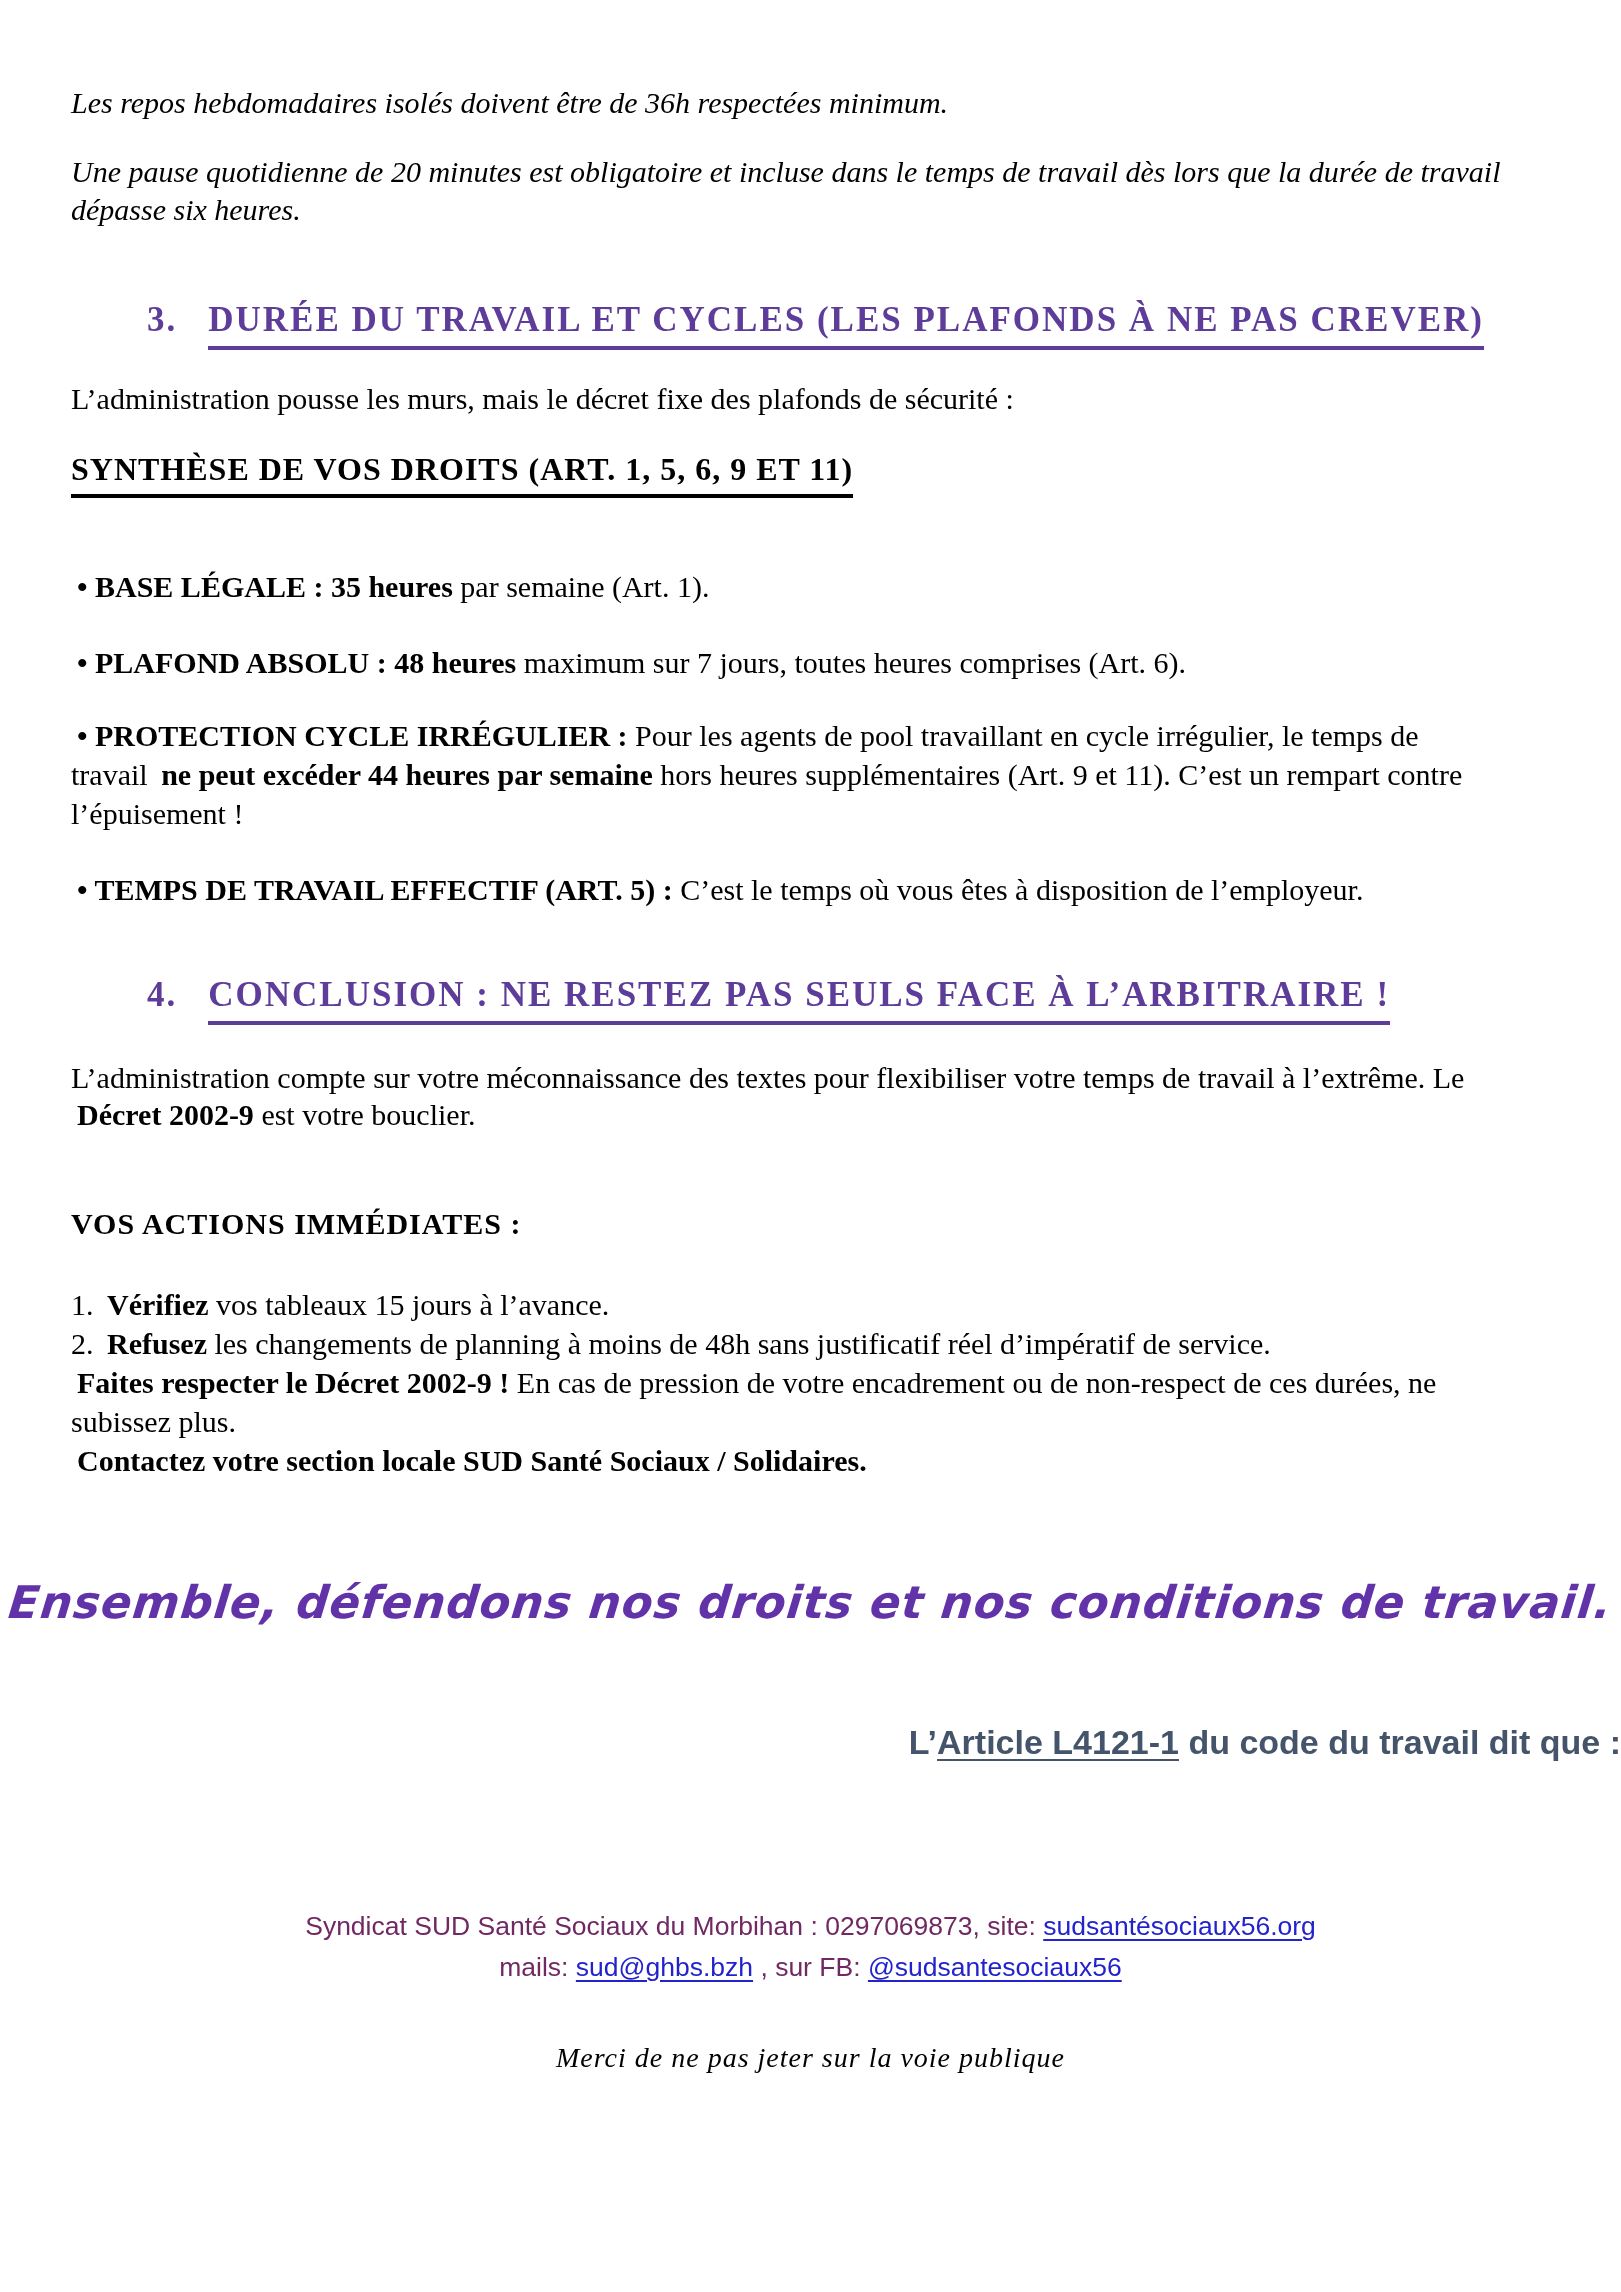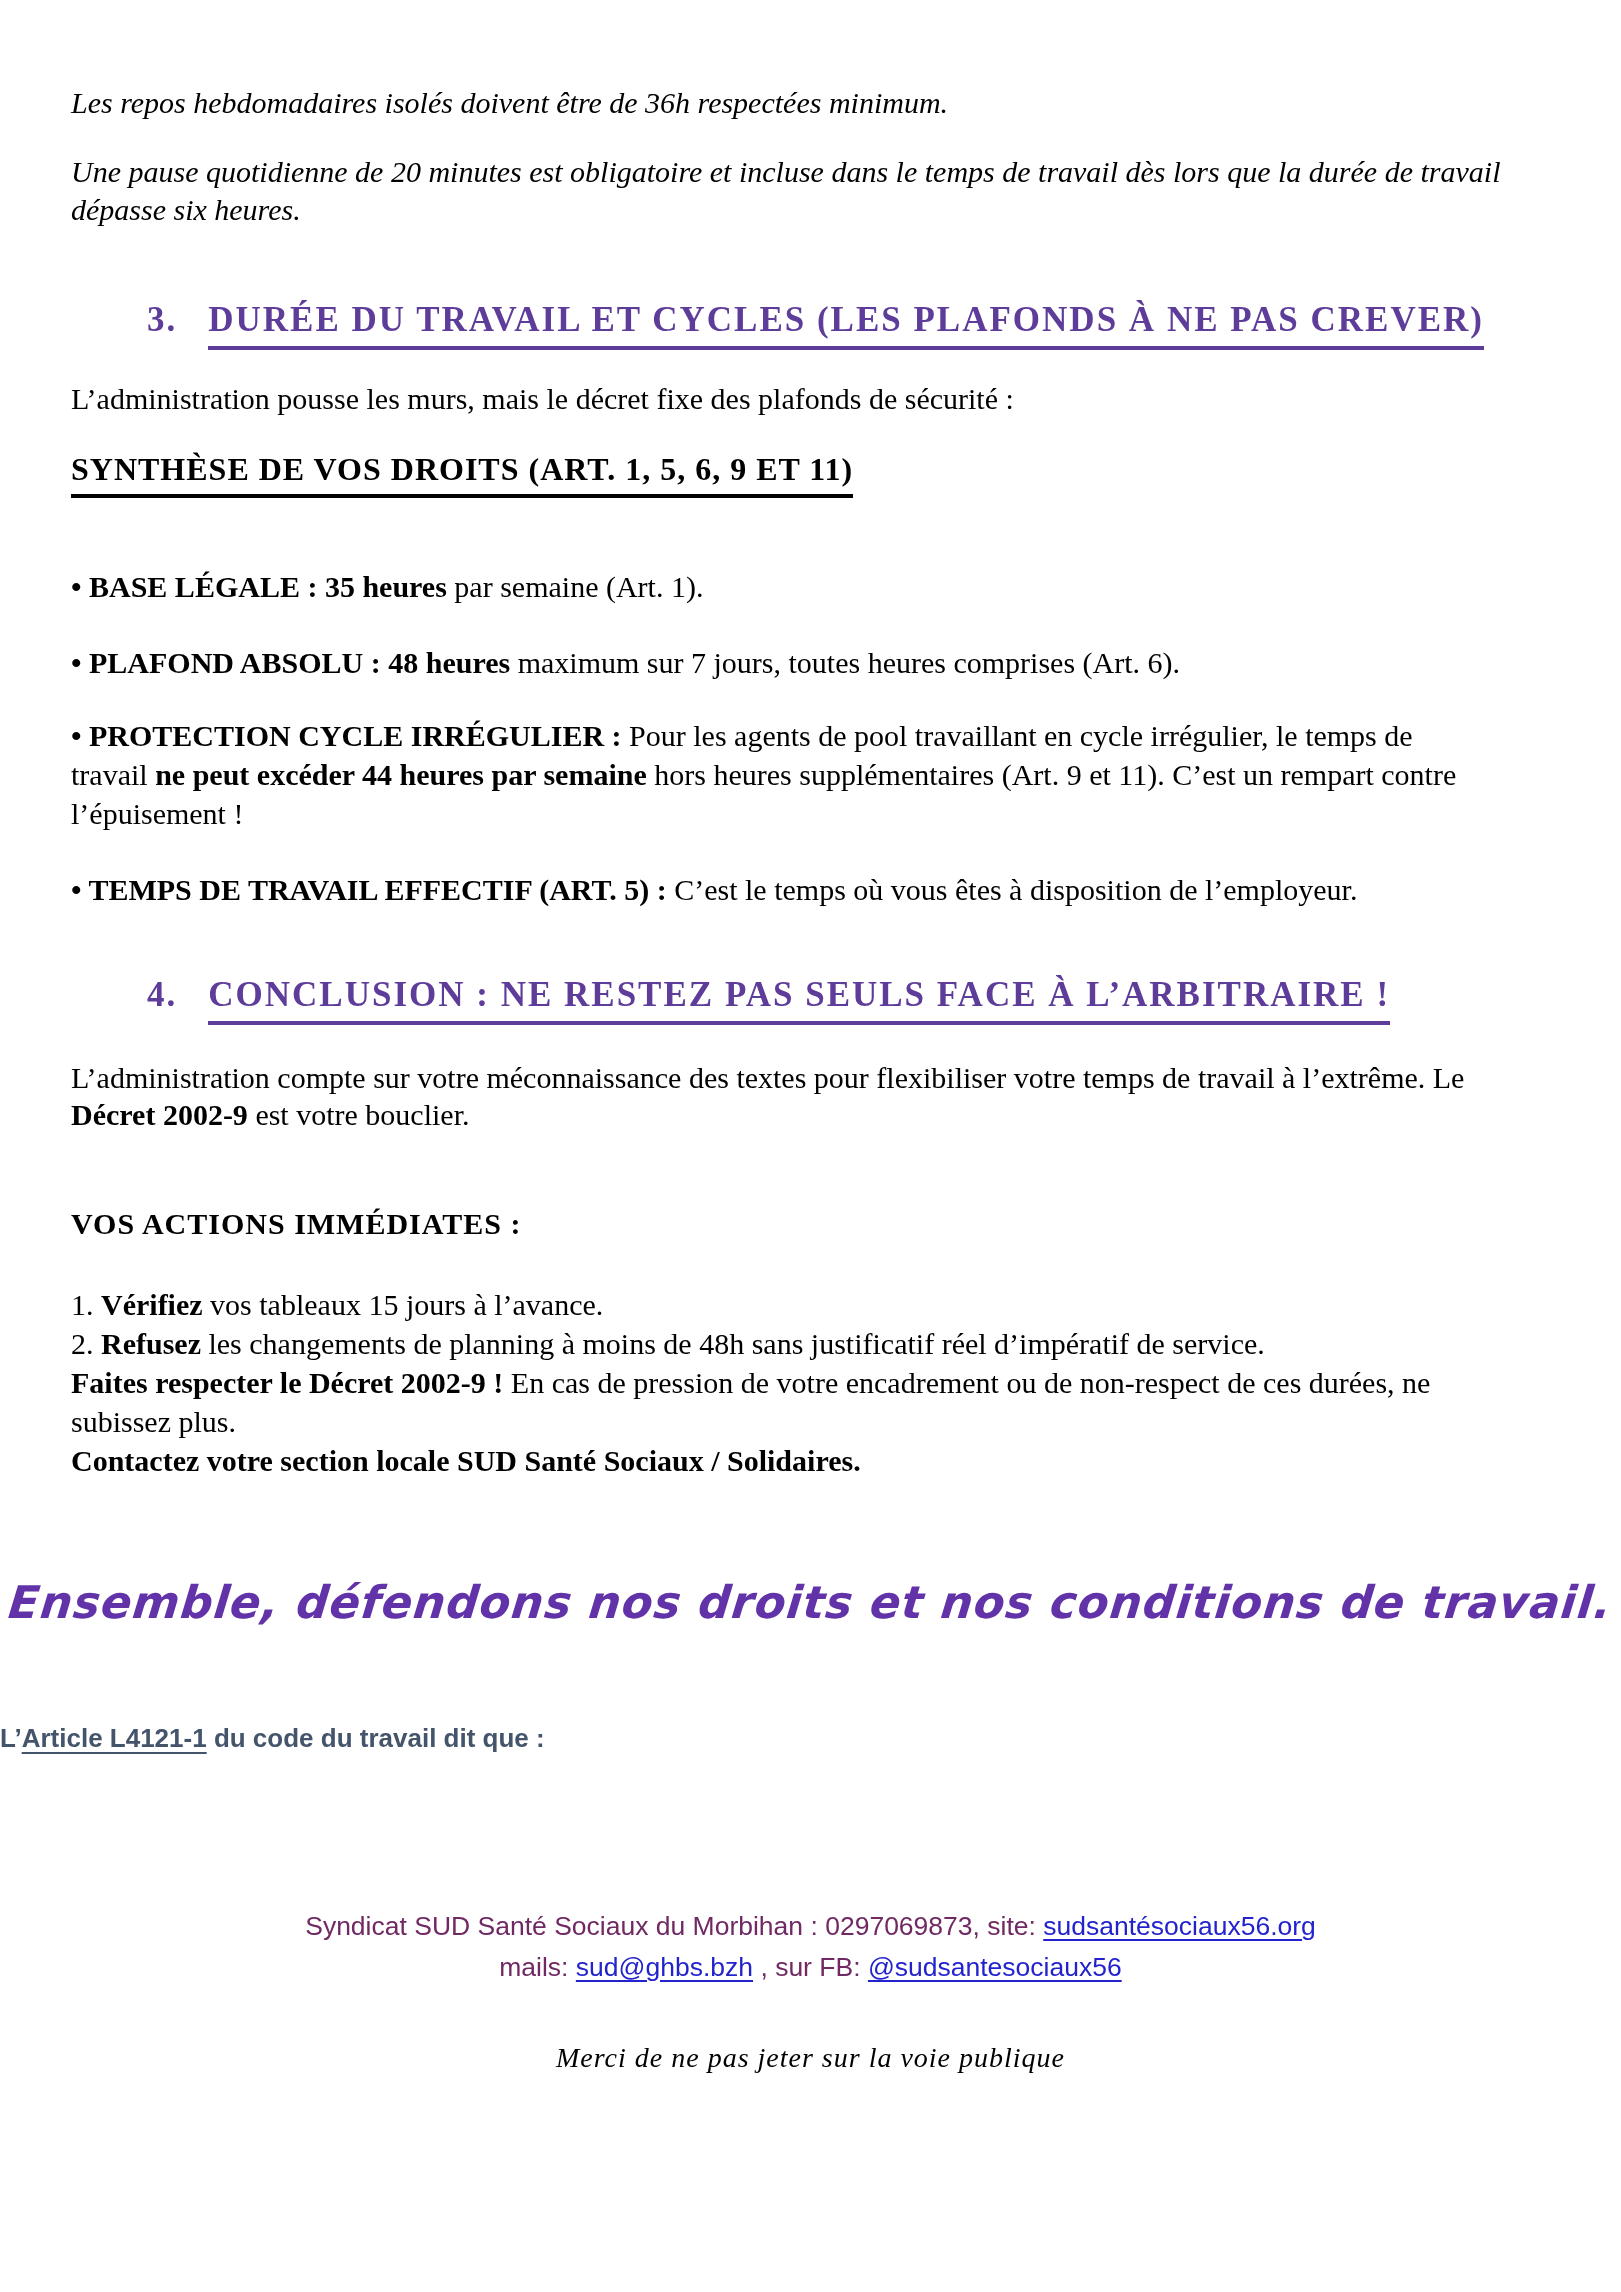--- a/index.html
+++ b/index.html
@@ -7,21 +7,21 @@
     position:relative;
     width:1621px;height:2293px;
     background:#ffffff;
     font-family:"Liberation Serif", serif;
     color:#000;
     overflow:hidden;
   }
   .abs{position:absolute;}
   .italic-para{font-style:italic;font-size:30px;line-height:38px;}
   .body-para{font-size:30px;line-height:37px;}
-  .b{font-weight:bold;}
+  .b{font-weight:bold;margin-left:6px;}
   .heading{
     font-size:35px;font-weight:bold;letter-spacing:2px;
     color:#5E3C99;white-space:nowrap;
   }
   .heading .num{margin-right:31px;}
   .heading .title{border-bottom:4.9px solid #5E3C99;padding-bottom:6.9px;}
   .synthese{
     font-size:32px;font-weight:bold;letter-spacing:1px;
     border-bottom:4.9px solid #000;padding-bottom:5.9px;display:inline-block;
   }
@@ -30,23 +30,23 @@
   .actions-title{font-size:30px;font-weight:bold;letter-spacing:1px;}
   .slogan{
     width:100%;text-align:center;
     font-family:"DejaVu Sans", sans-serif;
     font-weight:bold;font-style:italic;
     font-size:45px;letter-spacing:1px;
     color:#6233A8;
     transform:skewX(-6deg);
   }
   .article-line{
-    width:100%;text-align:left;
+    width:100%;text-align:right;
     font-family:"Liberation Sans", sans-serif;
-    font-weight:bold;font-size:26px;color:#44546A;
+    font-weight:bold;font-size:34px;color:#44546A;
   }
   .article-line .lnk{
     color:#44546A;text-decoration:underline;text-decoration-thickness:2px;text-underline-offset:4.9px;
   }
   .quote{
     left:0;right:0;margin:0 auto;max-width:1402px;text-align:center;
     font-family:"Liberation Sans", sans-serif;
     font-weight:bold;font-style:italic;
     font-size:32px;line-height:46px;color:#000;
   }

